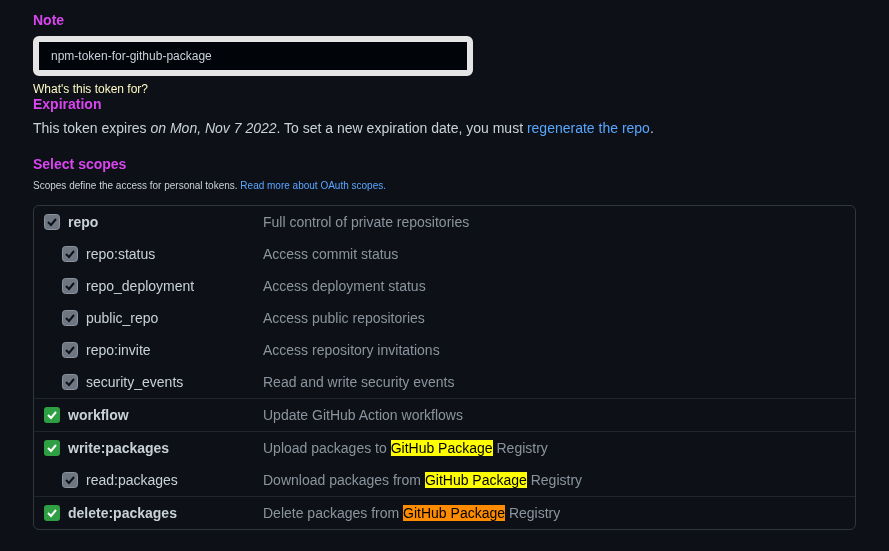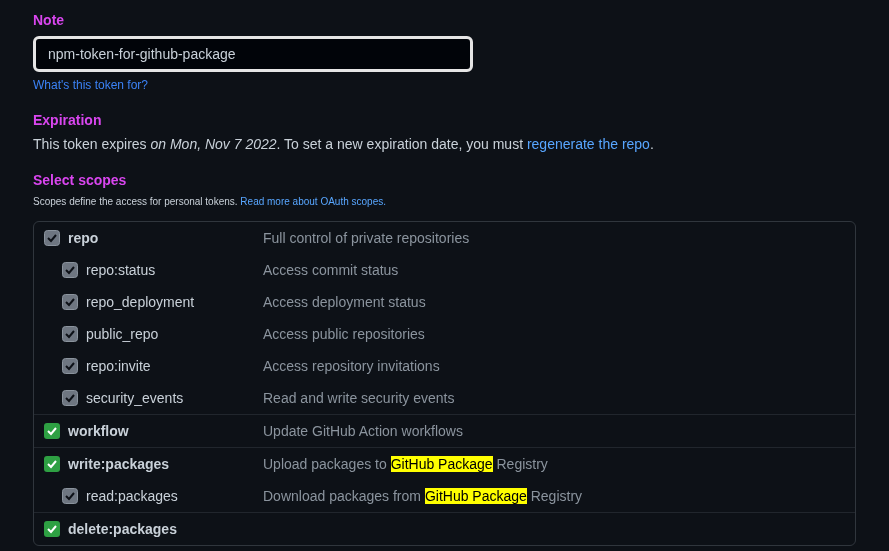--- a/index.html
+++ b/index.html
@@ -12,32 +12,31 @@
       width: 889px;
     }
     .section-label {
       font-weight: 600;
       color: #d946ef;
       margin-bottom: 8px;
       font-size: 14px;
     }
     .input-field {
       background: #010409;
-      border: 3px solid #e5e5e5;
+      border: 6px solid #e5e5e5;
       border-radius: 6px;
       padding: 7px 12px;
       color: #c9d1d9;
-      font-size: 14px;
+      font-size: 12px;
       width: 440px;
       margin-bottom: 6px;
     }
     .hint-text {
-      color: #3b82f6;
+      color: #fef9c3;
       font-size: 12px;
-      margin-bottom: 20px;
     }
     .expiration-text {
       color: #c9d1d9;
       font-size: 14px;
       margin-bottom: 20px;
     }
     .expiration-date { font-style: italic; font-weight: 400; }
     .link { color: #58a6ff; cursor: pointer; }
     .scopes-desc {
       color: #c9d1d9;
@@ -210,19 +209,22 @@
 
   <div class="scope-group">
     <div class="scope-row">
       <span class="checkbox-wrap">
         <svg width="16" height="16" viewBox="0 0 16 16">
             <rect x="0" y="0" width="16" height="16" rx="3" fill="#2ea043"></rect>
             <path d="M4 8 L7 11 L12 5" stroke="#ffffff" stroke-width="2" fill="none"></path>
           </svg>
       </span>
       <span class="scope-name bold">delete:packages</span>
+      <span class="scope-desc">
+        <span>Delete packages from </span><span class="hl-orange">GitHub Package</span><span> Registry</span>
+      </span>
     </div>
   </div>
 
 </div>
 
 
 
 
 </body></html>

